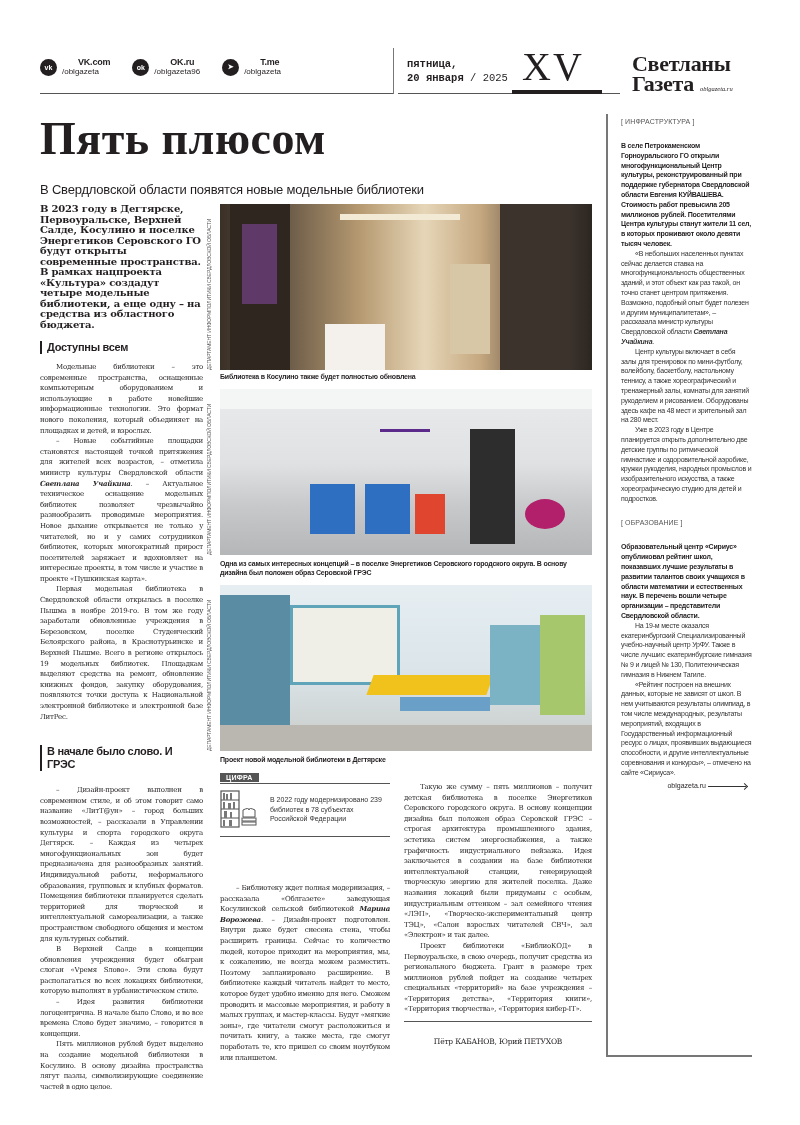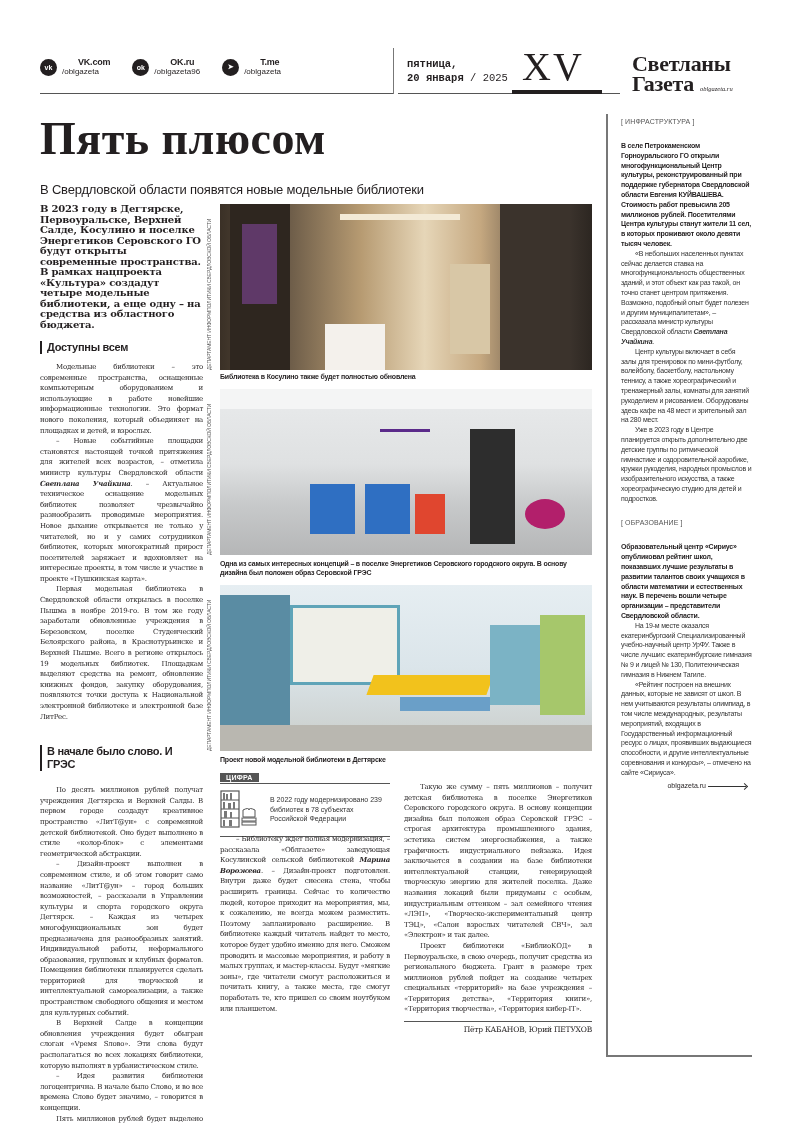--- a/index.html
+++ b/index.html
@@ -56,24 +56,24 @@
 
   
   .fact { position: absolute; top: 765px; left: 220px; width: 170px; }
   .fact-label { background: #555; color: #fff; font-family: "Liberation Sans", sans-serif; font-weight: bold; font-size: 7px;
     padding: 1px 6px; display: inline-block; letter-spacing: 0.3px; }
   .fact-rule-top { border-top: 1px solid #555; margin-top: -1px; }
   .fact-body { display: flex; gap: 10px; padding: 6px 0 8px 0; border-bottom: 1px solid #555; }
   .fact-icon { width: 40px; height: 38px; position: relative; }
   .fact-text { font-family: "Liberation Sans", sans-serif; font-size: 7px; line-height: 9.5px; color: #333; padding-top: 5px; }
 
-  .col-mid-a { position: absolute; top: 834px; left: 220px; width: 170px; }
+  .col-mid-a { position: absolute; top: 883px; left: 220px; width: 170px; }
   .col-mid-b { position: absolute; top: 782px; left: 404px; width: 188px; }
   .byline-rule { border-top: 1px solid #555; margin-top: 6px; }
-  .byline { font-family: "DejaVu Serif", serif; font-size: 7.5px; text-align: right; padding-top: 3px; letter-spacing: -0.2px; }
+  .byline { font-family: "DejaVu Serif", serif; font-size: 7.5px; text-align: center; padding-top: 3px; letter-spacing: -0.2px; margin-top: 12px; }
 
   
   .sidebar { position: absolute; top: 114px; left: 606px; width: 146px; height: 943px;
     border-left: 2px solid #777; border-bottom: 2px solid #777; padding-left: 13px; }
   .rubric { font-family: "Liberation Sans", sans-serif; font-size: 7px; color: #555; margin-top: 4px; letter-spacing: 0.1px; }
   .side-head { font-family: "Liberation Sans", sans-serif; font-weight: bold; font-size: 12.5px; line-height: 15px;
     margin-top: 8px; letter-spacing: -0.2px; }
   .side-lead { font-family: "Liberation Sans", sans-serif; font-weight: bold; font-size: 7px; line-height: 9.8px;
     margin-top: 16px; letter-spacing: -0.2px; }
   .side-body { font-family: "Liberation Sans", sans-serif; font-size: 7px; line-height: 9.8px; color: #333; letter-spacing: -0.2px; }
@@ -121,21 +121,20 @@
 <div class="col-left">
   <div class="lead">В 2023 году в Дегтярске, Первоуральске, Верхней Салде, Косулино и поселке Энергетиков Серовского ГО будут открыты современные пространства. В рамках нацпроекта «Культура» создадут четыре модельные библиотеки, а еще одну – на средства из областного бюджета.</div>
   <div class="section-head">Доступны всем</div>
   <div class="body-text">
     <p>Модельные библиотеки – это современные пространства, оснащенные компьютерным оборудованием и использующие в работе новейшие информационные технологии. Это формат нового поколения, который объединяет на площадках и детей, и взрослых.</p>
     <p><span>– Новые событийные площадки становятся настоящей точкой притяжения для жителей всех возрастов, – отметила министр культуры Свердловской области </span><span class="name">Светлана Учайкина</span><span>. – Актуальное техническое оснащение модельных библиотек позволяет чрезвычайно разнообразить проводимые мероприятия. Новое дыхание открывается не только у читателей, но и у самих сотрудников библиотек, которых многократный прирост посетителей заряжает и вдохновляет на интересные проекты, в том числе и участие в проекте «Пушкинская карта».</span></p>
     <p>Первая модельная библиотека в Свердловской области открылась в поселке Пышма в ноябре 2019-го. В том же году заработали обновленные учреждения в Березовском, поселке Студенческий Белоярского района, в Краснотурьинске и Верхней Пышме. Всего в регионе открылось 19 модельных библиотек. Площадкам выделяют средства на ремонт, обновление книжных фондов, закупку оборудования, появляются точки доступа к Национальной электронной библиотеке и электронной базе ЛитРес.</p>
   </div>
   <div class="section-head" style="margin-top:23px">В начале было слово. И ГРЭС</div>
   <div class="body-text" style="margin-top:14px">
-    <p>По десять миллионов рублей получат учреждения Дегтярска и Верхней Салды. В первом городе создадут креативное пространство «ЛитТ@ун» с современной детской библиотекой. Оно будет выполнено в стиле «колор-блок» с элементами геометрической абстракции.</p>
     <p>– Дизайн-проект выполнен в современном стиле, и об этом говорит само название «ЛитТ@ун» – город больших возможностей, – рассказали в Управлении культуры и спорта городского округа Дегтярск. – Каждая из четырех многофункциональных зон будет предназначена для разнообразных занятий. Индивидуальной работы, неформального образования, групповых и клубных форматов. Помещения библиотеки планируется сделать территорией для творческой и интеллектуальной самореализации, а также пространством свободного общения и местом для культурных событий.</p>
     <p>В Верхней Салде в концепции обновления учреждения будет обыгран слоган «Vремя Sлово». Эти слова будут располагаться во всех локациях библиотеки, которую выполнят в урбанистическом стиле.</p>
     <p>– Идея развития библиотеки логоцентрична. В начале было Слово, и во все времена Слово будет значимо, – говорится в концепции.</p>
     <p>Пять миллионов рублей будет выделено на создание модельной библиотеки в Косулино. В основу дизайна пространства лягут пазлы, символизирующие соединение частей в одно целое.</p>
   </div>
 </div>
 
 <div class="credit" style="top:204px;height:166px">ДЕПАРТАМЕНТ ИНФОРМПОЛИТИКИ СВЕРДЛОВСКОЙ ОБЛАСТИ</div>
 <div class="photo photo1">
   <div class="shape" style="left:10px;top:0;width:60px;height:166px;background:#2e261f"></div>

